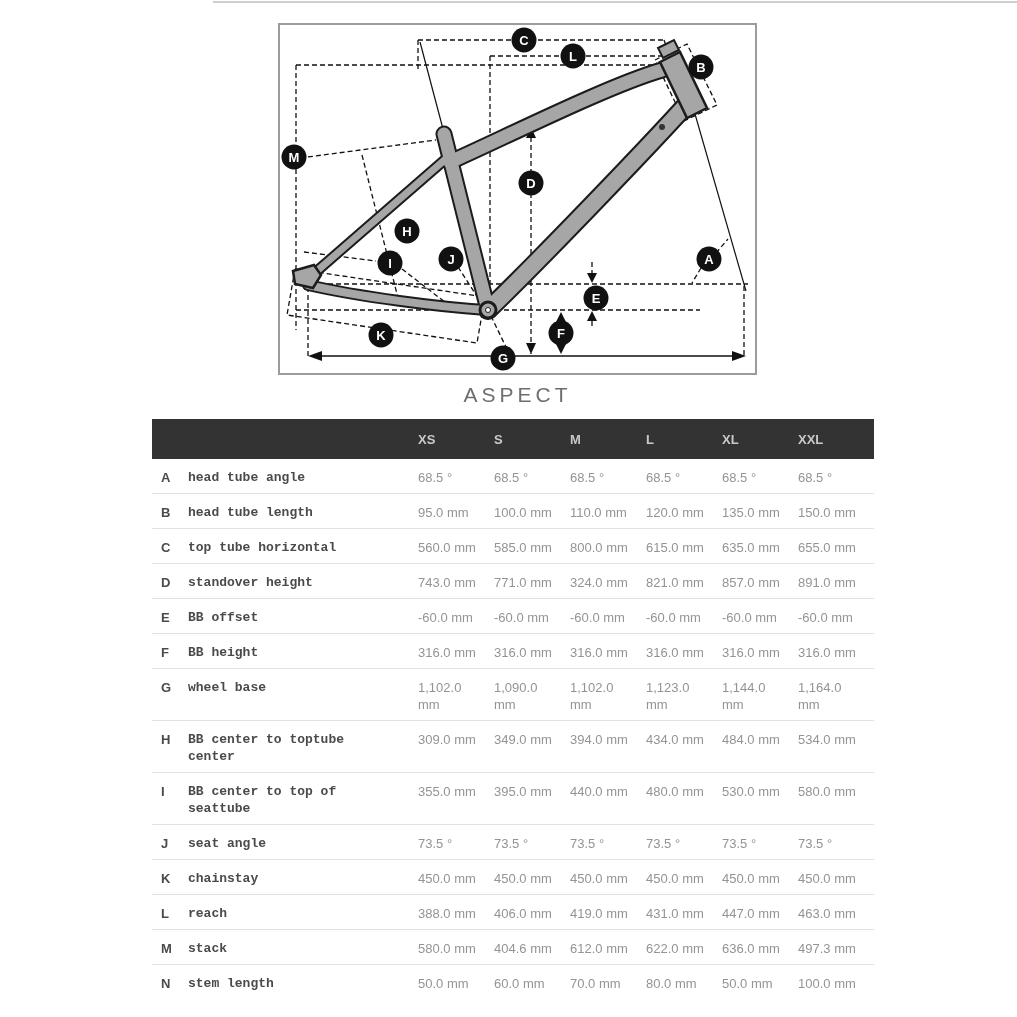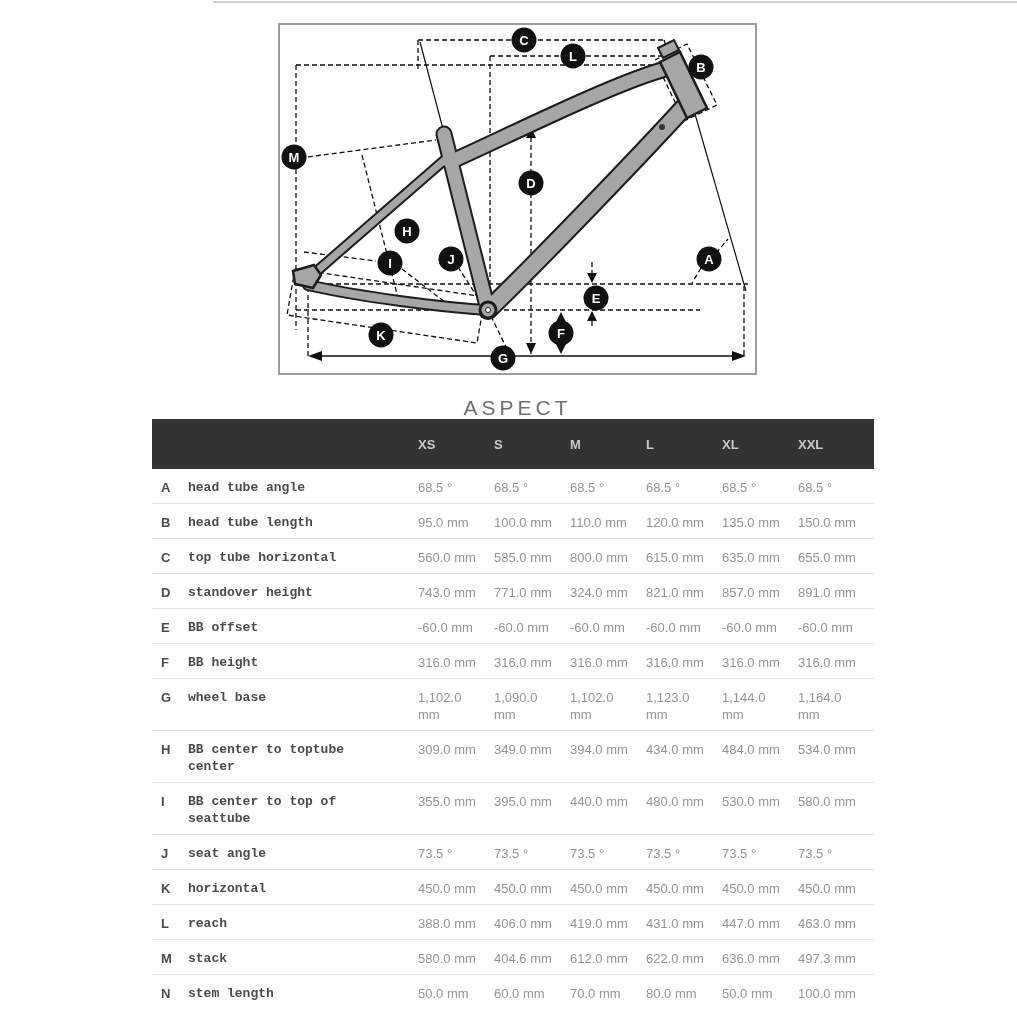--- a/index.html
+++ b/index.html
@@ -12,35 +12,35 @@
   .top-line{
     position:absolute;left:213px;top:1px;width:804px;height:2px;
     background:#cfcfcf;
   }
   .diagram-box{
     position:absolute;left:278px;top:23px;width:479px;height:352px;
     border:2px solid #9c9c9c;box-sizing:border-box;background:#fff;
   }
   .diagram-box svg{display:block;width:475px;height:348px;}
   .diagram-title{
-    position:absolute;left:278px;top:396px;width:479px;
+    position:absolute;left:278px;top:383px;width:479px;
     text-align:center;
     font-size:21px;letter-spacing:4px;color:#6e6e6e;
   }
   table.geo{
     position:absolute;left:152px;top:419px;width:714px;
     border-collapse:collapse;table-layout:fixed;
     font-size:13px;line-height:17px;
   }
   table.geo col.c-letter{width:36px;}
   table.geo col.c-label{width:230px;}
   table.geo col.c-val{width:76px;}
   table.geo thead th{
     background:#333333;color:#c9c9c9;font-weight:bold;
-    text-align:left;height:50px;padding:0;vertical-align:middle;
+    text-align:left;height:40px;padding:0;vertical-align:middle;
   }
   table.geo tbody td{
     vertical-align:top;
     padding:10px 0 7px 0;
     border-bottom:1px solid #e2e2e2;
     color:#949494;
   }
   table.geo tbody tr:last-child td{border-bottom:none;}
   table.geo td.letter{color:#4a4a4a;font-weight:bold;padding-left:9px;}
   table.geo td.label{color:#4a4a4a;font-weight:bold;padding-right:70px;font-family:Liberation Mono, monospace;}
@@ -274,21 +274,21 @@
         <td class="label">seat angle</td>
         <td class="value">73.5 °</td>
         <td class="value">73.5 °</td>
         <td class="value">73.5 °</td>
         <td class="value">73.5 °</td>
         <td class="value">73.5 °</td>
         <td class="value">73.5 °</td>
       </tr>
       <tr>
         <td class="letter">K</td>
-        <td class="label">horizontal</td>
+        <td class="label">chainstay</td>
         <td class="value">450.0 mm</td>
         <td class="value">450.0 mm</td>
         <td class="value">450.0 mm</td>
         <td class="value">450.0 mm</td>
         <td class="value">450.0 mm</td>
         <td class="value">450.0 mm</td>
       </tr>
       <tr>
         <td class="letter">L</td>
         <td class="label">reach</td>

